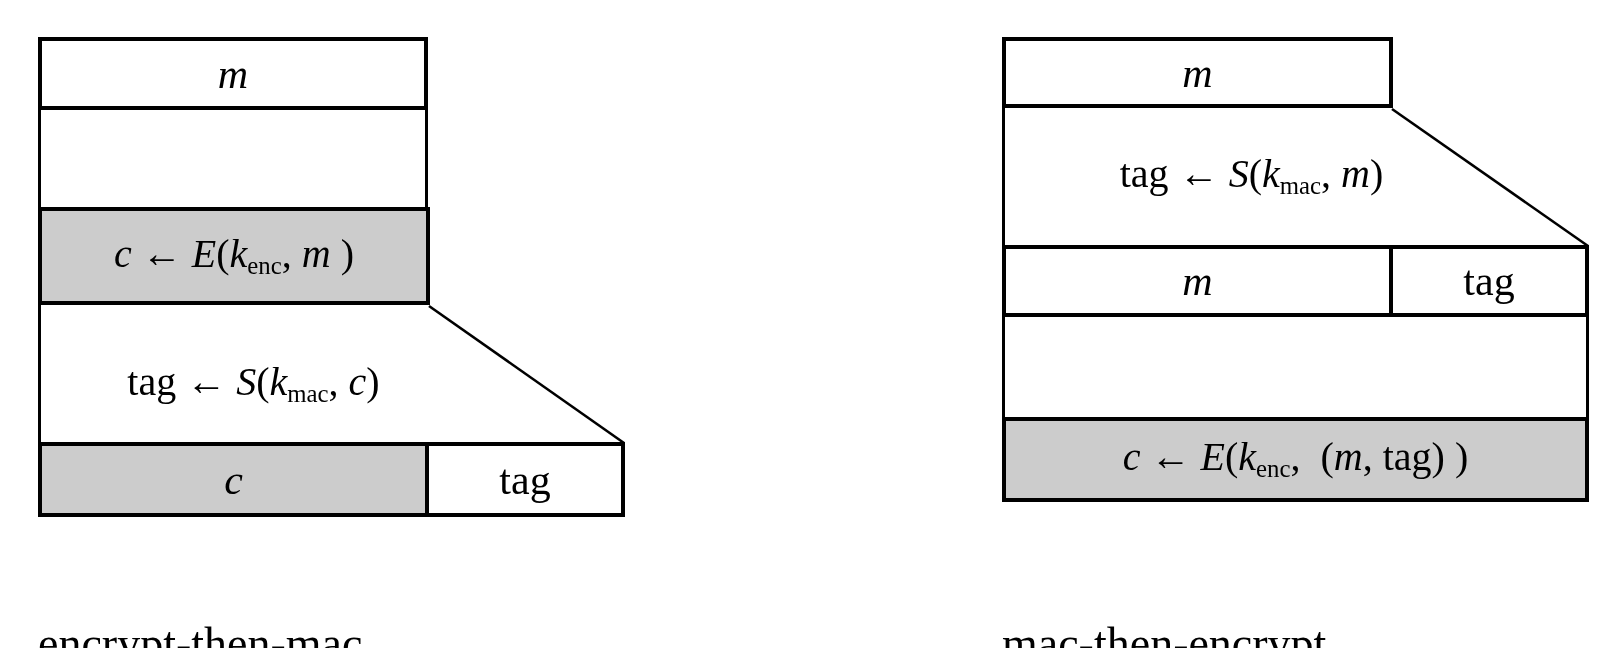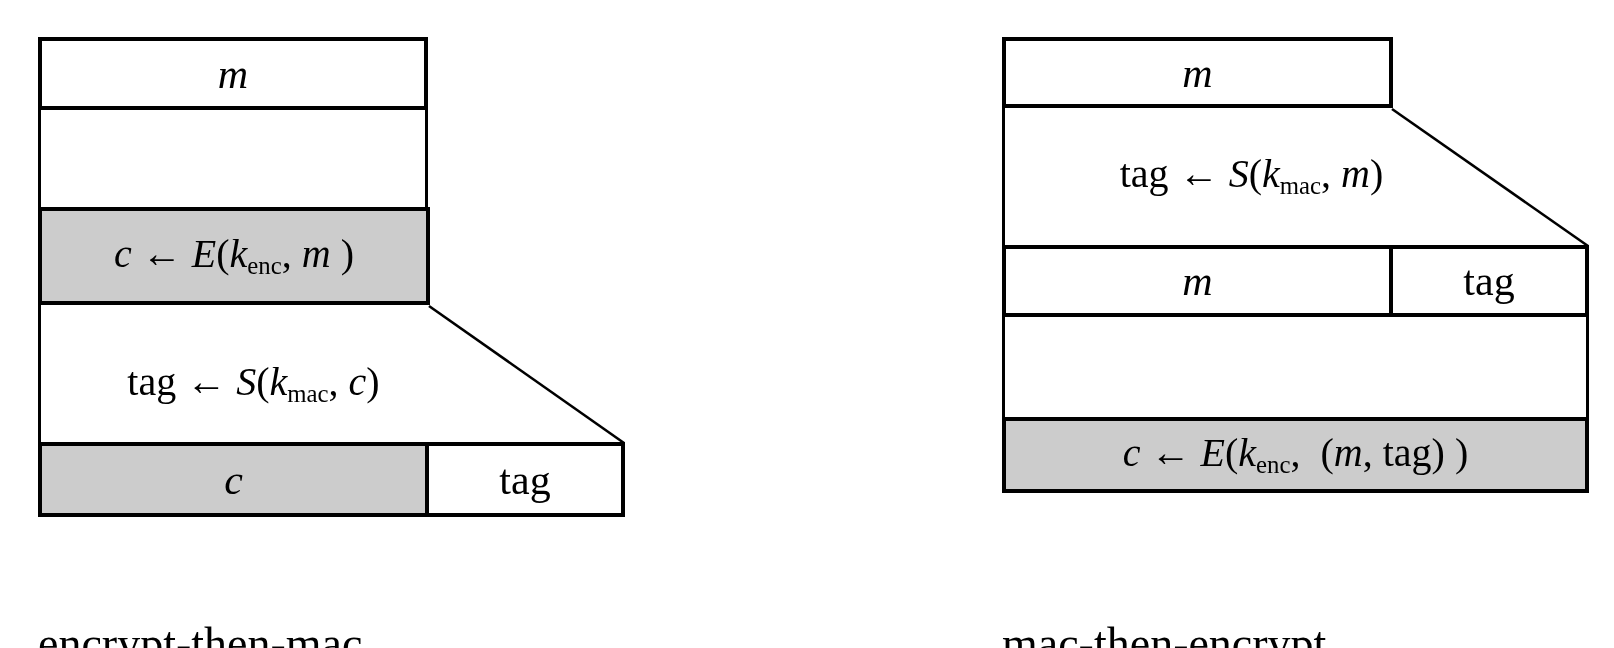--- a/index.html
+++ b/index.html
@@ -67,21 +67,21 @@
     <div class="abs box" style="left:102px;top:245px;width:391px;height:72px;">
       <div class="varlabel"><span class="seg-it">m</span></div>
     </div>
 
     <div class="abs box" style="left:489px;top:245px;width:200px;height:72px;">
       <div class="varlabel"><span class="seg-rm">tag</span></div>
     </div>
 
     <div class="abs gap" style="left:102px;top:317px;width:587px;height:100px;"></div>
 
-    <div class="abs box gray" style="left:102px;top:417px;width:587px;height:76px;">
+    <div class="abs box gray" style="left:102px;top:417px;width:587px;height:85px;">
       <div class="math"><span class="seg-it">c</span><span class="seg-rm"> ← </span><span class="seg-it">E</span><span class="seg-rm">(</span><span class="seg-it">k</span><span class="seg-sub">enc</span><span class="seg-rm">,  (</span><span class="seg-it">m</span><span class="seg-rm">, tag) )</span></div>
     </div>
 
     <div class="abs caption" style="left:102px;top:578px;width:587px;height:60px;text-decoration:underline;">mac-then-encrypt</div>
   </div>
 
   <svg class="overlay" width="1614" height="648" viewBox="0 0 1614 648">
     <line x1="429" y1="306" x2="624" y2="443" stroke="#000" stroke-width="2.6"></line>
     <line x1="1392" y1="109" x2="1588" y2="246" stroke="#000" stroke-width="2.6"></line>
   </svg>

